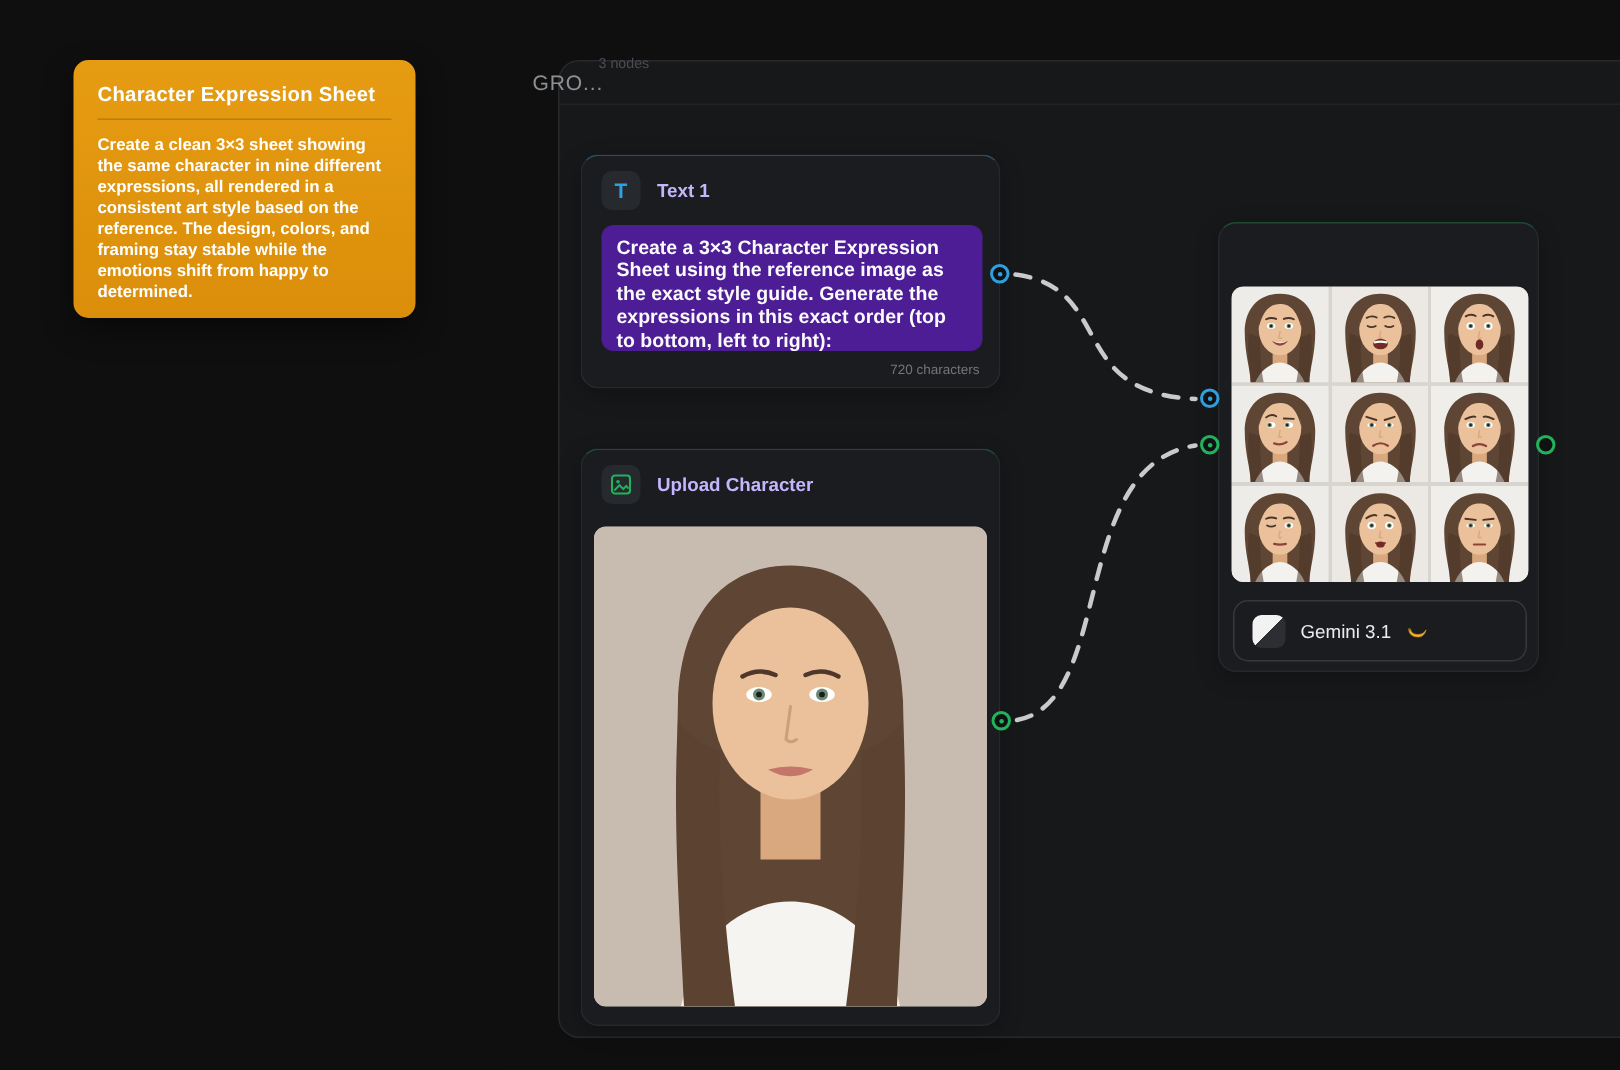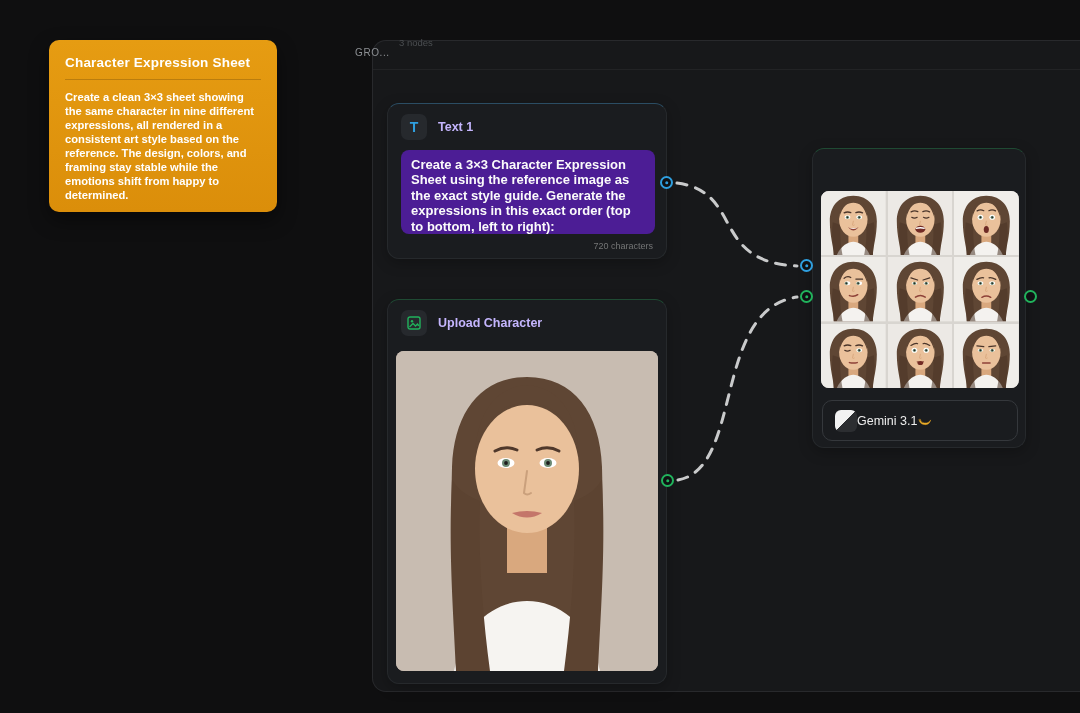--- a/index.html
+++ b/index.html
@@ -4,21 +4,21 @@
 <style>
   html,body{margin:0;padding:0;background:#0f0f10;}
   body{width:1080px;height:713px;position:relative;overflow:hidden;
        font-family:"Liberation Sans", sans-serif;-webkit-font-smoothing:antialiased;}
 
   
   .group-panel{position:absolute;left:372px;top:40px;width:714px;height:652px;
     background:#17181a;border:1px solid #28292c;border-right:none;
     border-radius:14px 0 0 14px;box-sizing:border-box;z-index:1;}
   .group-header-line{position:absolute;left:0;right:0;top:28px;height:1px;background:rgba(255,255,255,0.05);}
-  .group-label{position:absolute;left:355px;top:47px;font-size:10px;letter-spacing:0.6px;
+  .group-label{position:absolute;left:355px;top:47px;font-size:14px;letter-spacing:0.6px;
     color:#8d9094;z-index:3;}
   .group-count{position:absolute;left:399px;top:37px;font-size:9.5px;color:#4b4e51;z-index:3;}
 
   
   .note{position:absolute;left:49px;top:40px;width:228px;height:172px;border-radius:10px;
     background:linear-gradient(180deg,#e69c12,#db8e0a);padding:15px 16px;box-sizing:border-box;
     box-shadow:0 8px 20px rgba(0,0,0,0.45);z-index:4;}
   .note-title{font-size:13.5px;font-weight:700;color:#ffffff;letter-spacing:0.2px;}
   .note-divider{height:1px;background:rgba(0,0,0,0.18);margin:9px 0 10px 0;}
   .note-body{font-size:11.2px;font-weight:700;color:#ffffff;line-height:14px;}
@@ -45,21 +45,21 @@
     overflow:hidden;background:#c8bcb1;}
   .photo svg{width:100%;height:100%;display:block;}
 
   .grid{position:absolute;left:8px;top:42px;width:198px;height:197px;border-radius:8px;
     overflow:hidden;display:grid;grid-template-columns:repeat(3,1fr);grid-template-rows:repeat(3,1fr);
     gap:2px;background:#d8d5d0;}
   .cell{overflow:hidden;}
   .cell svg{width:100%;height:100%;display:block;}
 
   .model-pill{position:absolute;left:9px;top:251px;width:196px;height:41px;border:1px solid #35383c;
-    border-radius:10px;display:flex;align-items:center;padding:0 12px;box-sizing:border-box;}
+    border-radius:10px;display:flex;align-items:center;gap:10px;padding:0 12px;box-sizing:border-box;}
   .model-icon{width:22px;height:22px;border-radius:6px;flex:0 0 auto;
     background:linear-gradient(135deg,#f2f2f2 0 50%,#2c2e31 50% 100%);}
   .model-label{font-size:12.5px;color:#ececec;}
   .banana{width:15px;height:15px;flex:0 0 auto;}
 
   
   .port{position:absolute;width:9px;height:9px;border-radius:50%;border:2.5px solid #888;
     background:#101113;z-index:6;}
   .port::after{content:'';position:absolute;left:50%;top:50%;width:3.5px;height:3.5px;
     border-radius:50%;transform:translate(-50%,-50%);background:inherit;}

